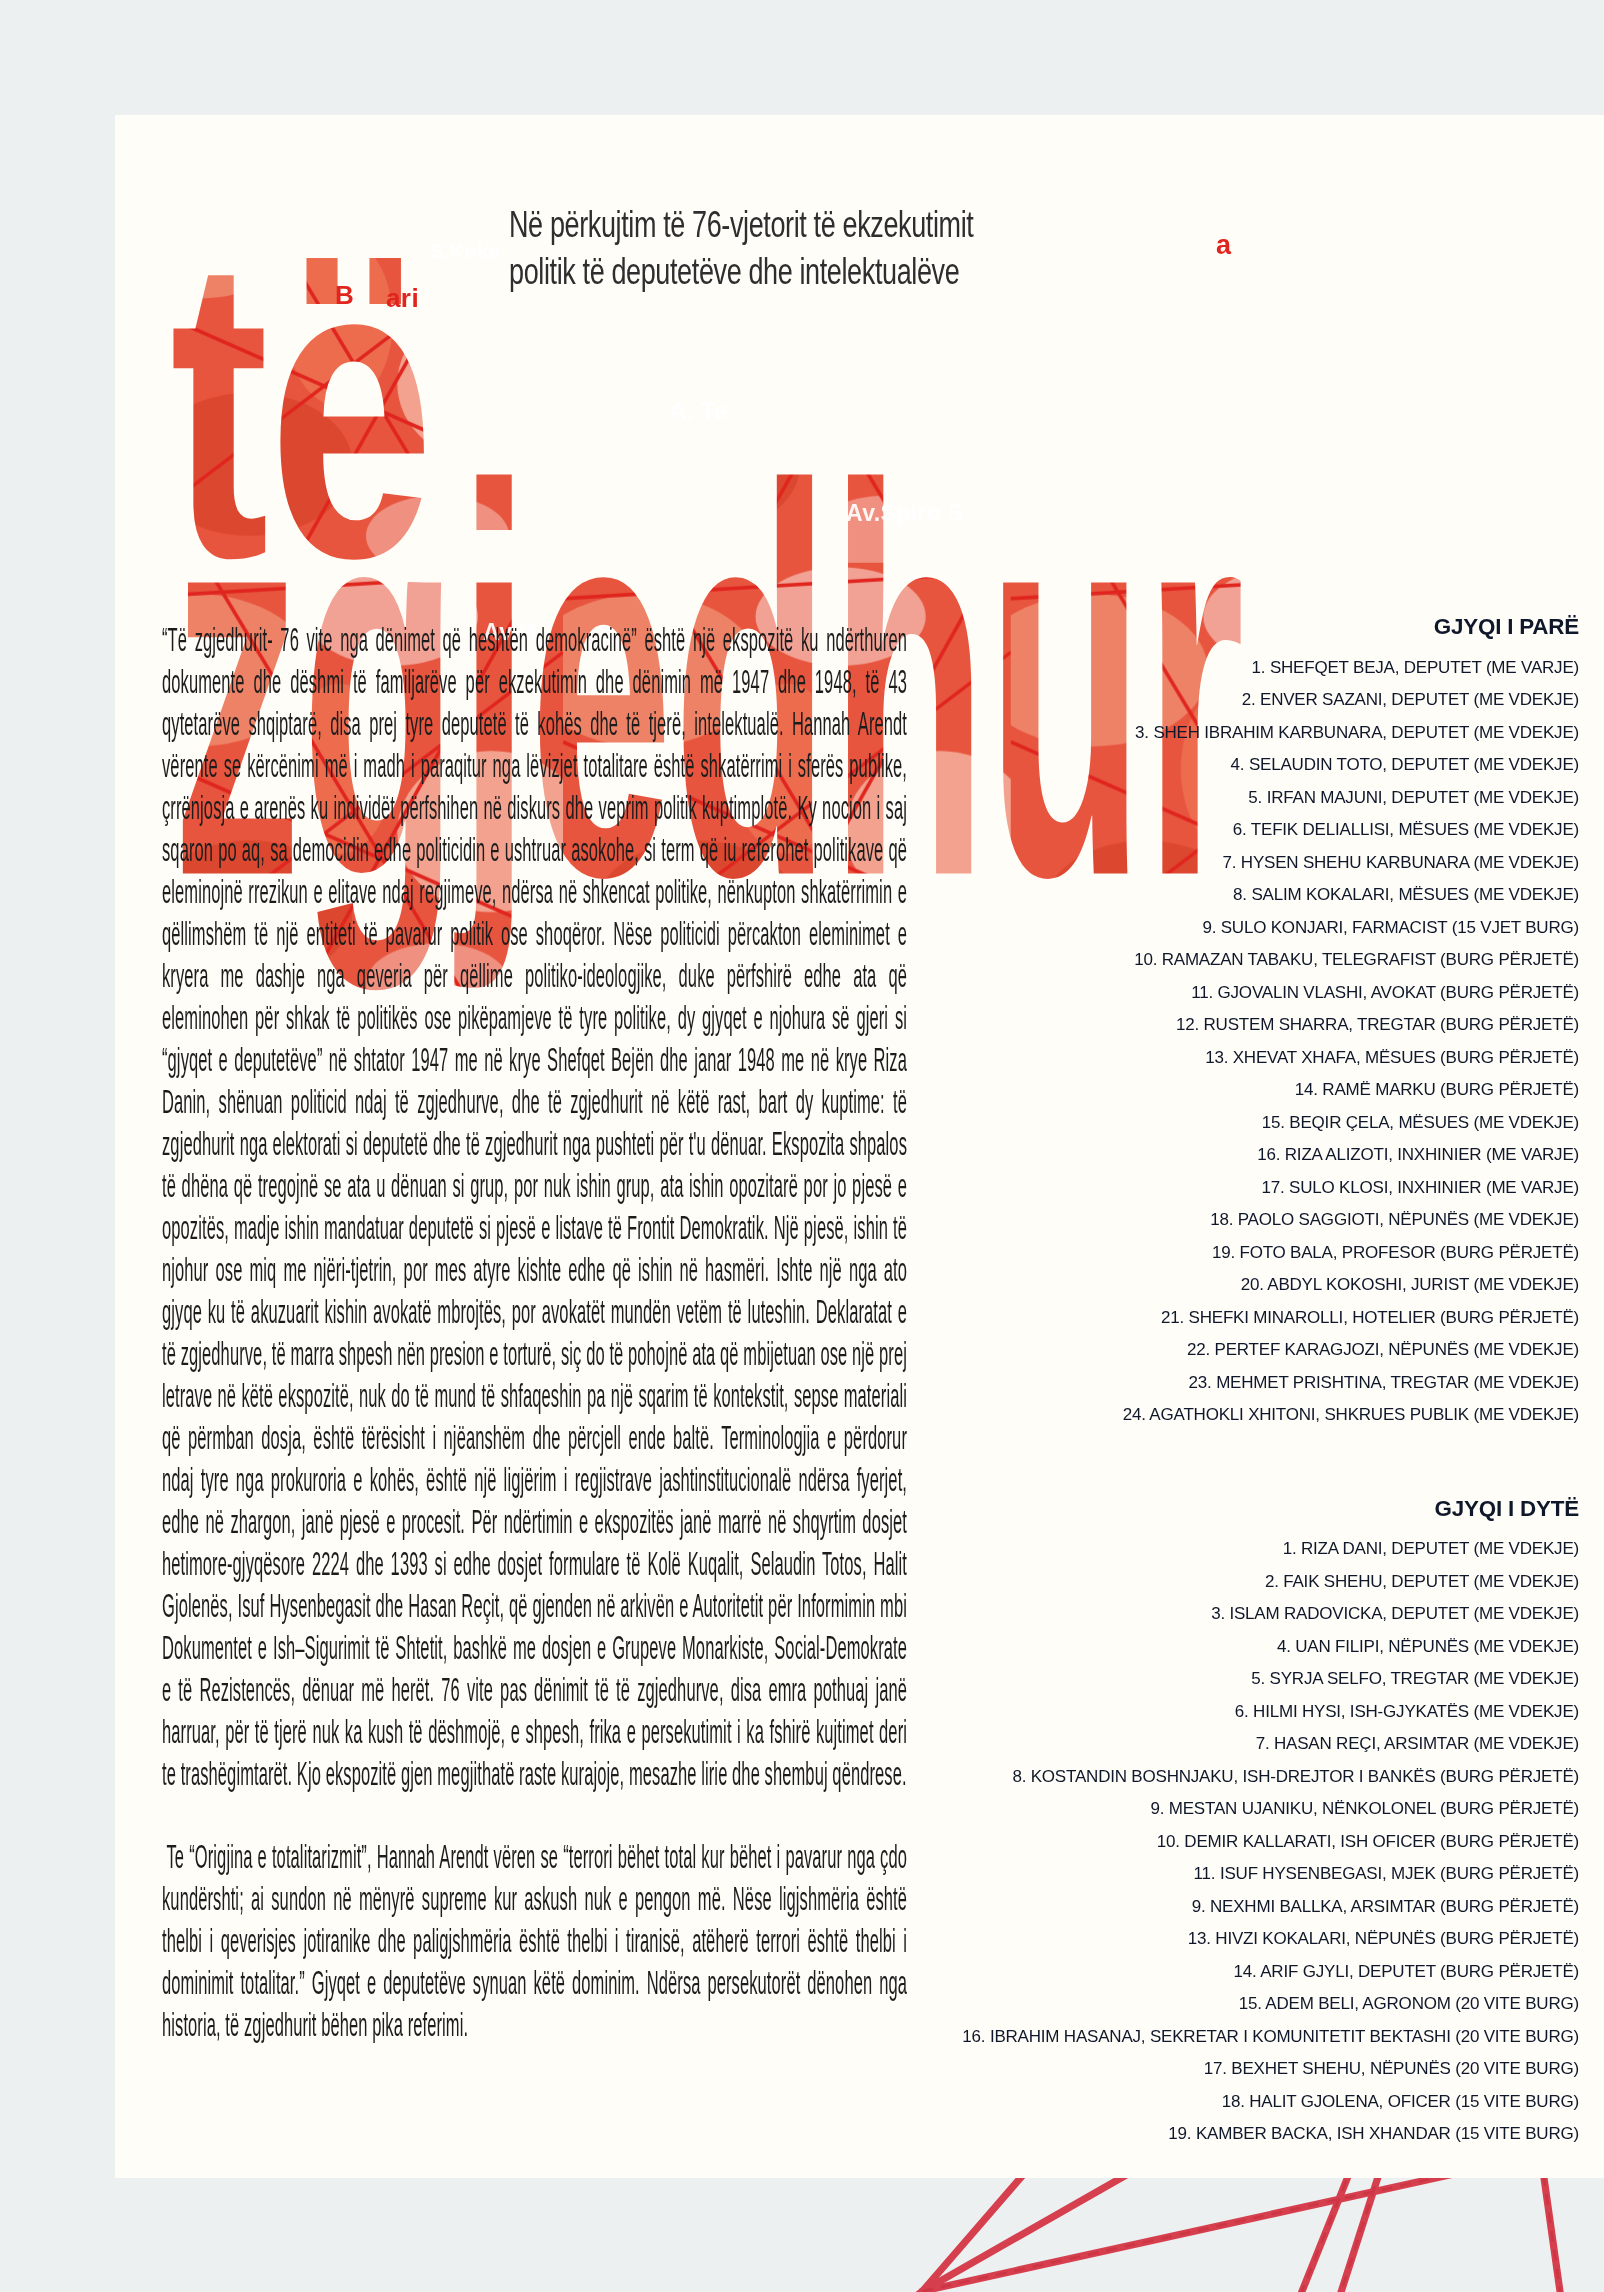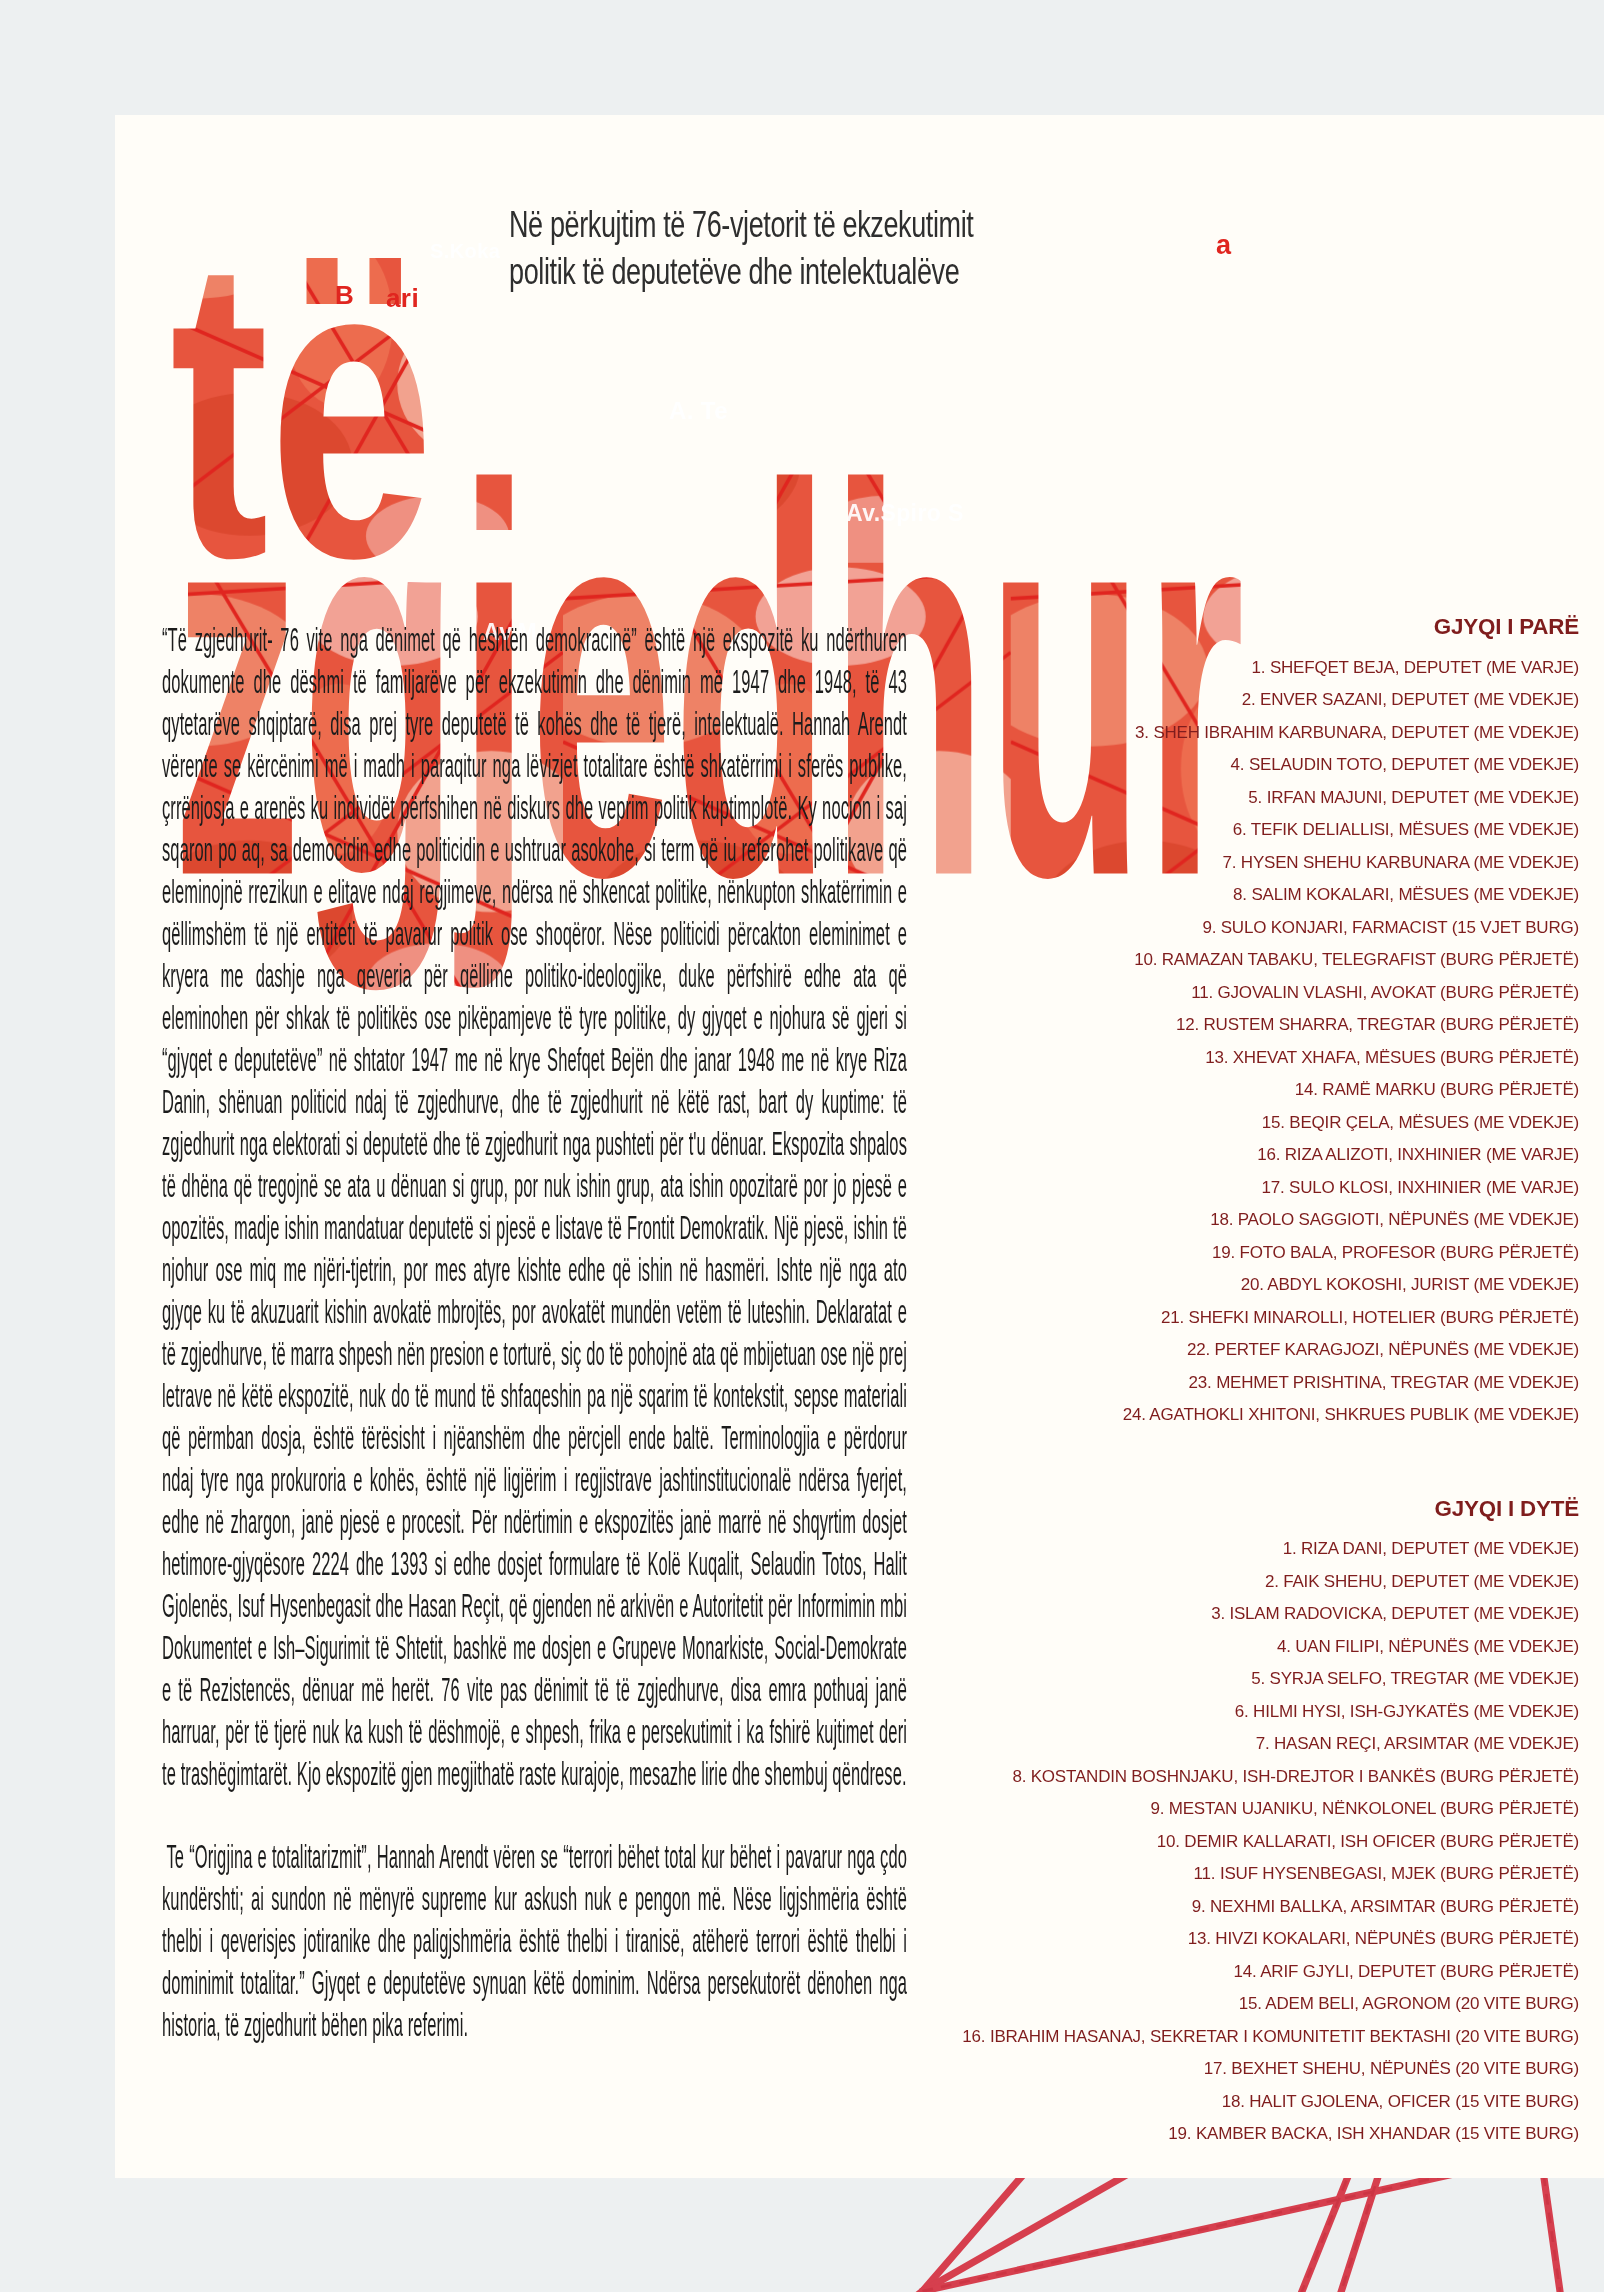--- a/index.html
+++ b/index.html
@@ -18,21 +18,21 @@
   .lab5{left:731px;top:385px;font-size:23px;}
   .lab6{left:368px;top:504px;font-size:23px;}
   .lab7{left:1101px;top:115px;font-size:27px;}
   .subtitle{position:absolute;left:394px;top:86px;z-index:5;color:#2e2e2e;font-size:36px;
             line-height:47px;letter-spacing:-0.5px;transform:scaleX(.75);transform-origin:left top;white-space:nowrap;}
   .body-col{position:absolute;left:47px;top:504px;z-index:5;width:1490px;transform:scaleX(.5);
             transform-origin:left top;color:#1c1c1c;font-size:33px;line-height:42px;
             text-align:justify;letter-spacing:0.2px;}
   .body-col p{margin:0;}
   .body-col p + p{margin-top:41px;text-indent:9px;}
-  .trials{position:absolute;right:46px;top:499px;z-index:5;width:985px;text-align:right;color:#7f1d1d;}
+  .trials{position:absolute;right:46px;top:499px;z-index:5;width:985px;text-align:right;color:#0f172a;}
   .trial-heading{font-weight:700;font-size:22.4px;letter-spacing:-0.2px;margin-bottom:11.6px;}
   .trial-section + .trial-section{margin-top:64px;}
   .trial-item{font-size:17px;line-height:32.5px;letter-spacing:-0.2px;white-space:nowrap;}
 </style>
 </head>
 <body>
 
 <div class="canvas">
 
   <svg class="strings" width="1605" height="2293" viewBox="0 0 1792 2560">

